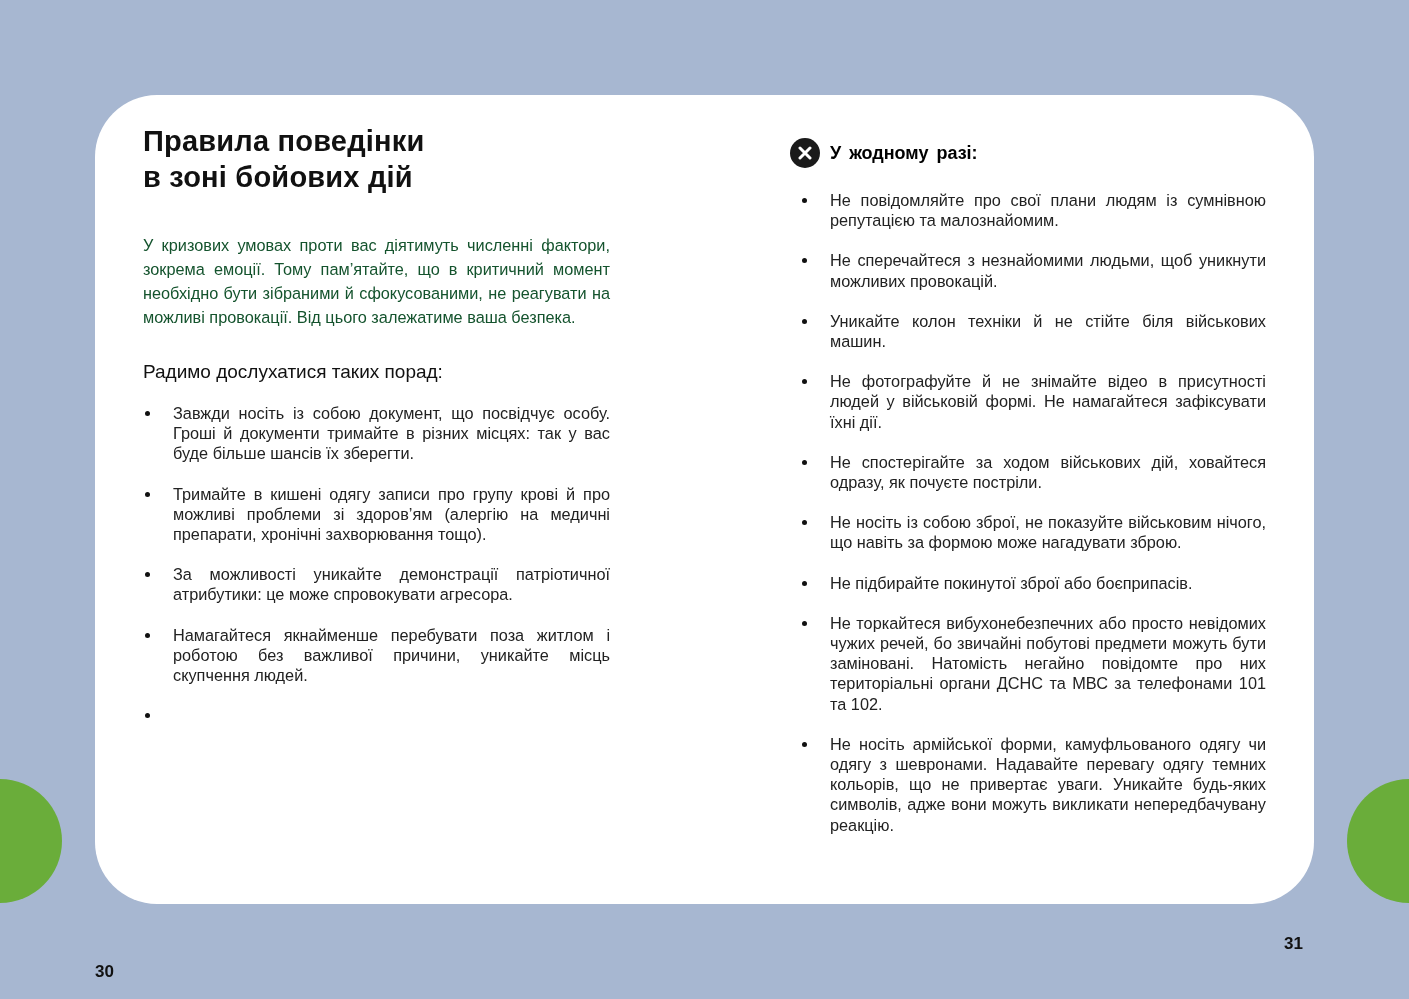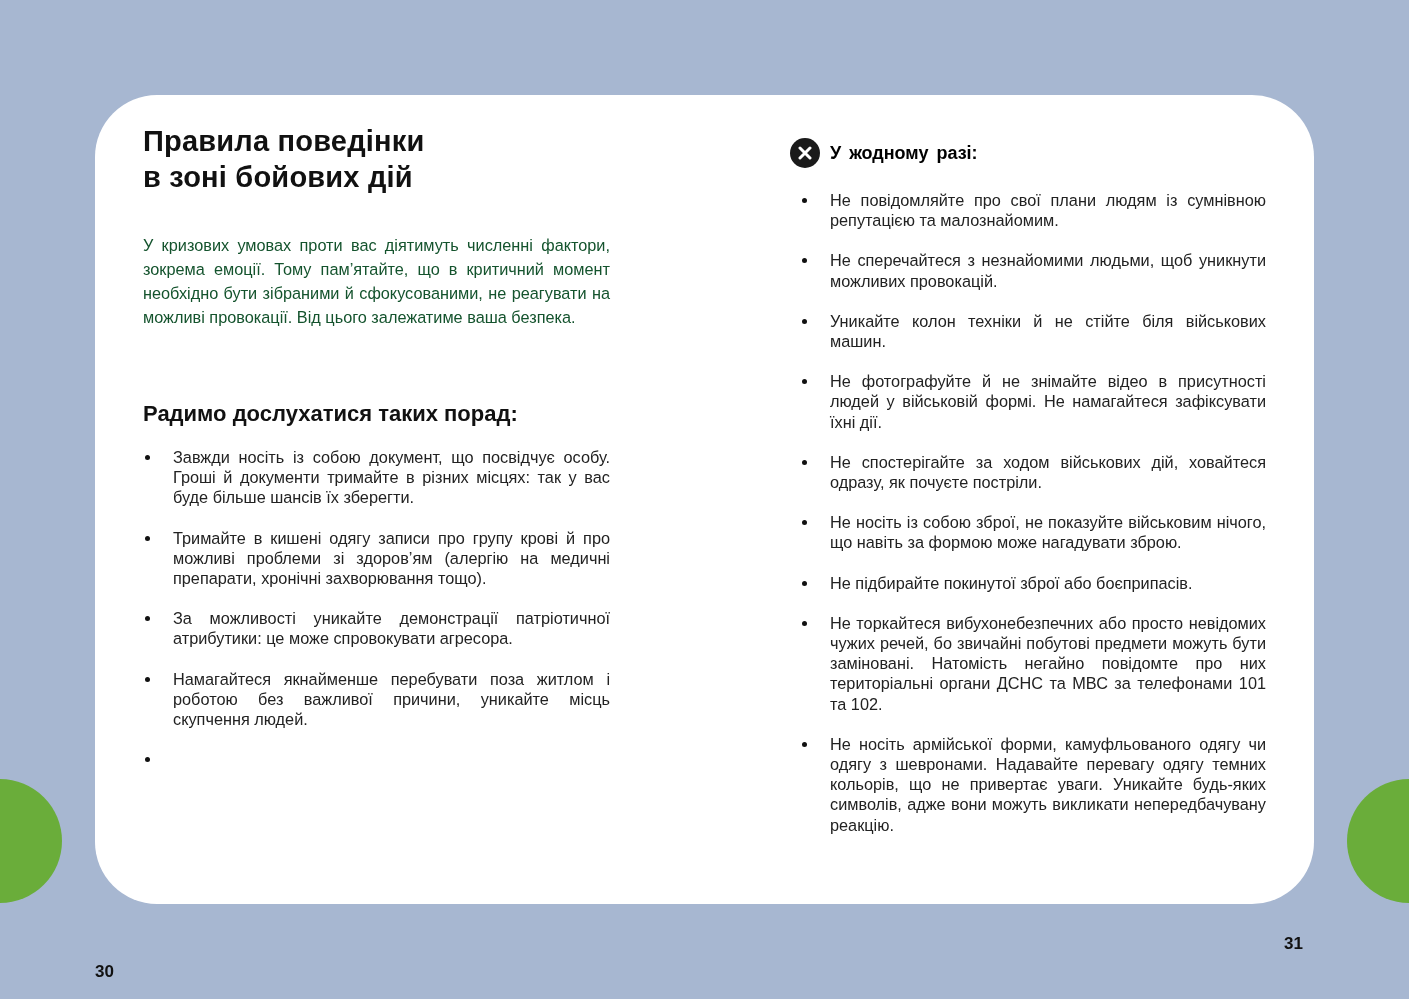--- a/index.html
+++ b/index.html
@@ -30,21 +30,21 @@
 
   .title {
     font-size: 29px; font-weight: bold; line-height: 36px; margin: 0; color: #111;
     letter-spacing: 0.2px;
   }
   .intro {
     margin-top: 38px; font-size: 16.3px; line-height: 24px; text-align: justify;
     color: #14532d;
   }
   .subhead {
-    margin-top: 72px; font-size: 22px; font-weight: bold; color: #111;
+    margin-top: 32px; font-size: 19px; font-weight: normal; color: #111;
   }
   ul.bullets {
     list-style: none; margin: 20px 0 0 0; padding: 0;
   }
   ul.bullets li {
     position: relative; padding-left: 30px; font-size: 16.3px; line-height: 20.2px;
     text-align: justify; color: #222; margin-bottom: 20px;
   }
   ul.bullets li .dot {
     position: absolute; left: 2px; top: 8px; width: 5px; height: 5px; border-radius: 50%;

